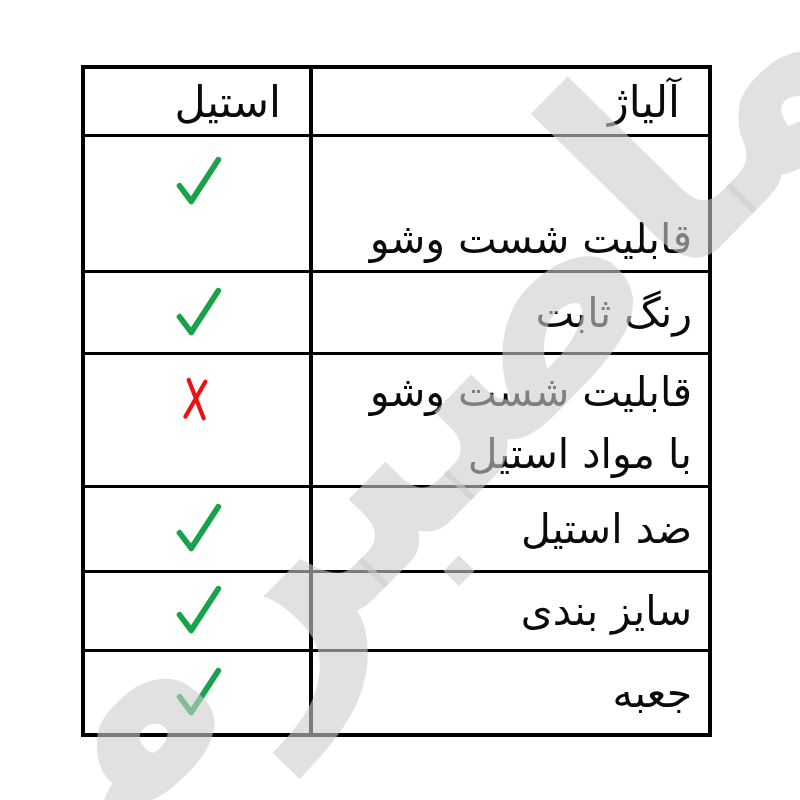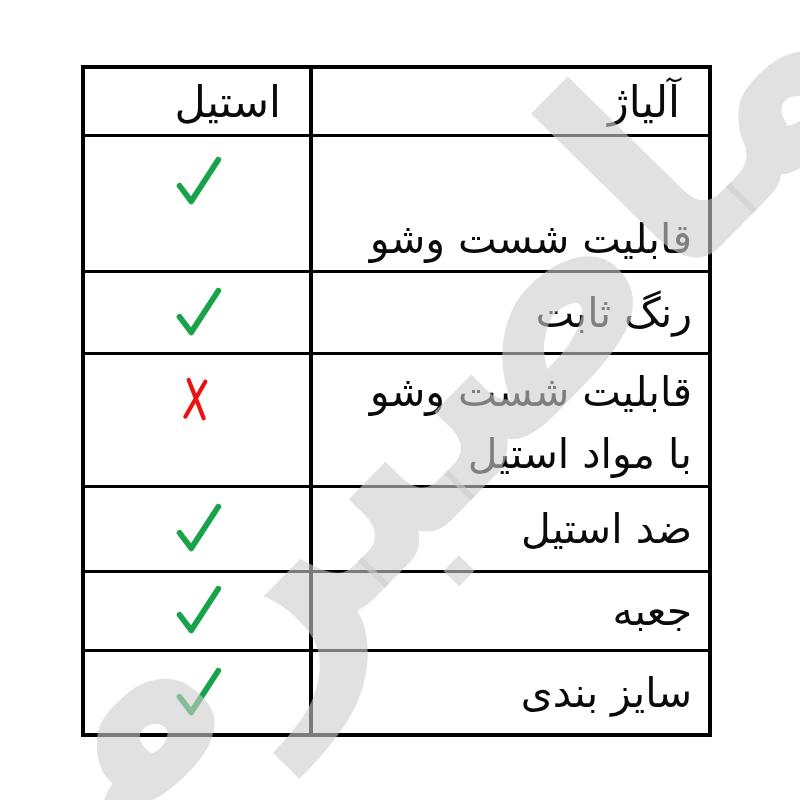--- a/index.html
+++ b/index.html
@@ -151,33 +151,33 @@
     </div>
 
     <div class="trow">
       <div class="cell mark-cell mark-check">
         <svg class="svg-check" viewBox="0 0 60 60" width="58" height="58">
             <path d="M12 34 L24 50 L52 7" fill="none" stroke-width="6" stroke-linecap="round" stroke-linejoin="round"></path>
           </svg>
 
       </div>
       <div class="cell feature-cell">
-        <span class="feature-line">جعبه</span>
+        <span class="feature-line">سایز بندی</span>
       </div>
     </div>
 
     <div class="trow">
       <div class="cell mark-cell mark-check">
         <svg class="svg-check" viewBox="0 0 60 60" width="58" height="58">
             <path d="M12 34 L24 50 L52 7" fill="none" stroke-width="6" stroke-linecap="round" stroke-linejoin="round"></path>
           </svg>
 
       </div>
       <div class="cell feature-cell">
-        <span class="feature-line">سایز بندی</span>
+        <span class="feature-line">جعبه</span>
       </div>
     </div>
 
   </div>
 
   <div class="watermark">ماصبرم</div>
 
 </div>
 
 </body></html>

